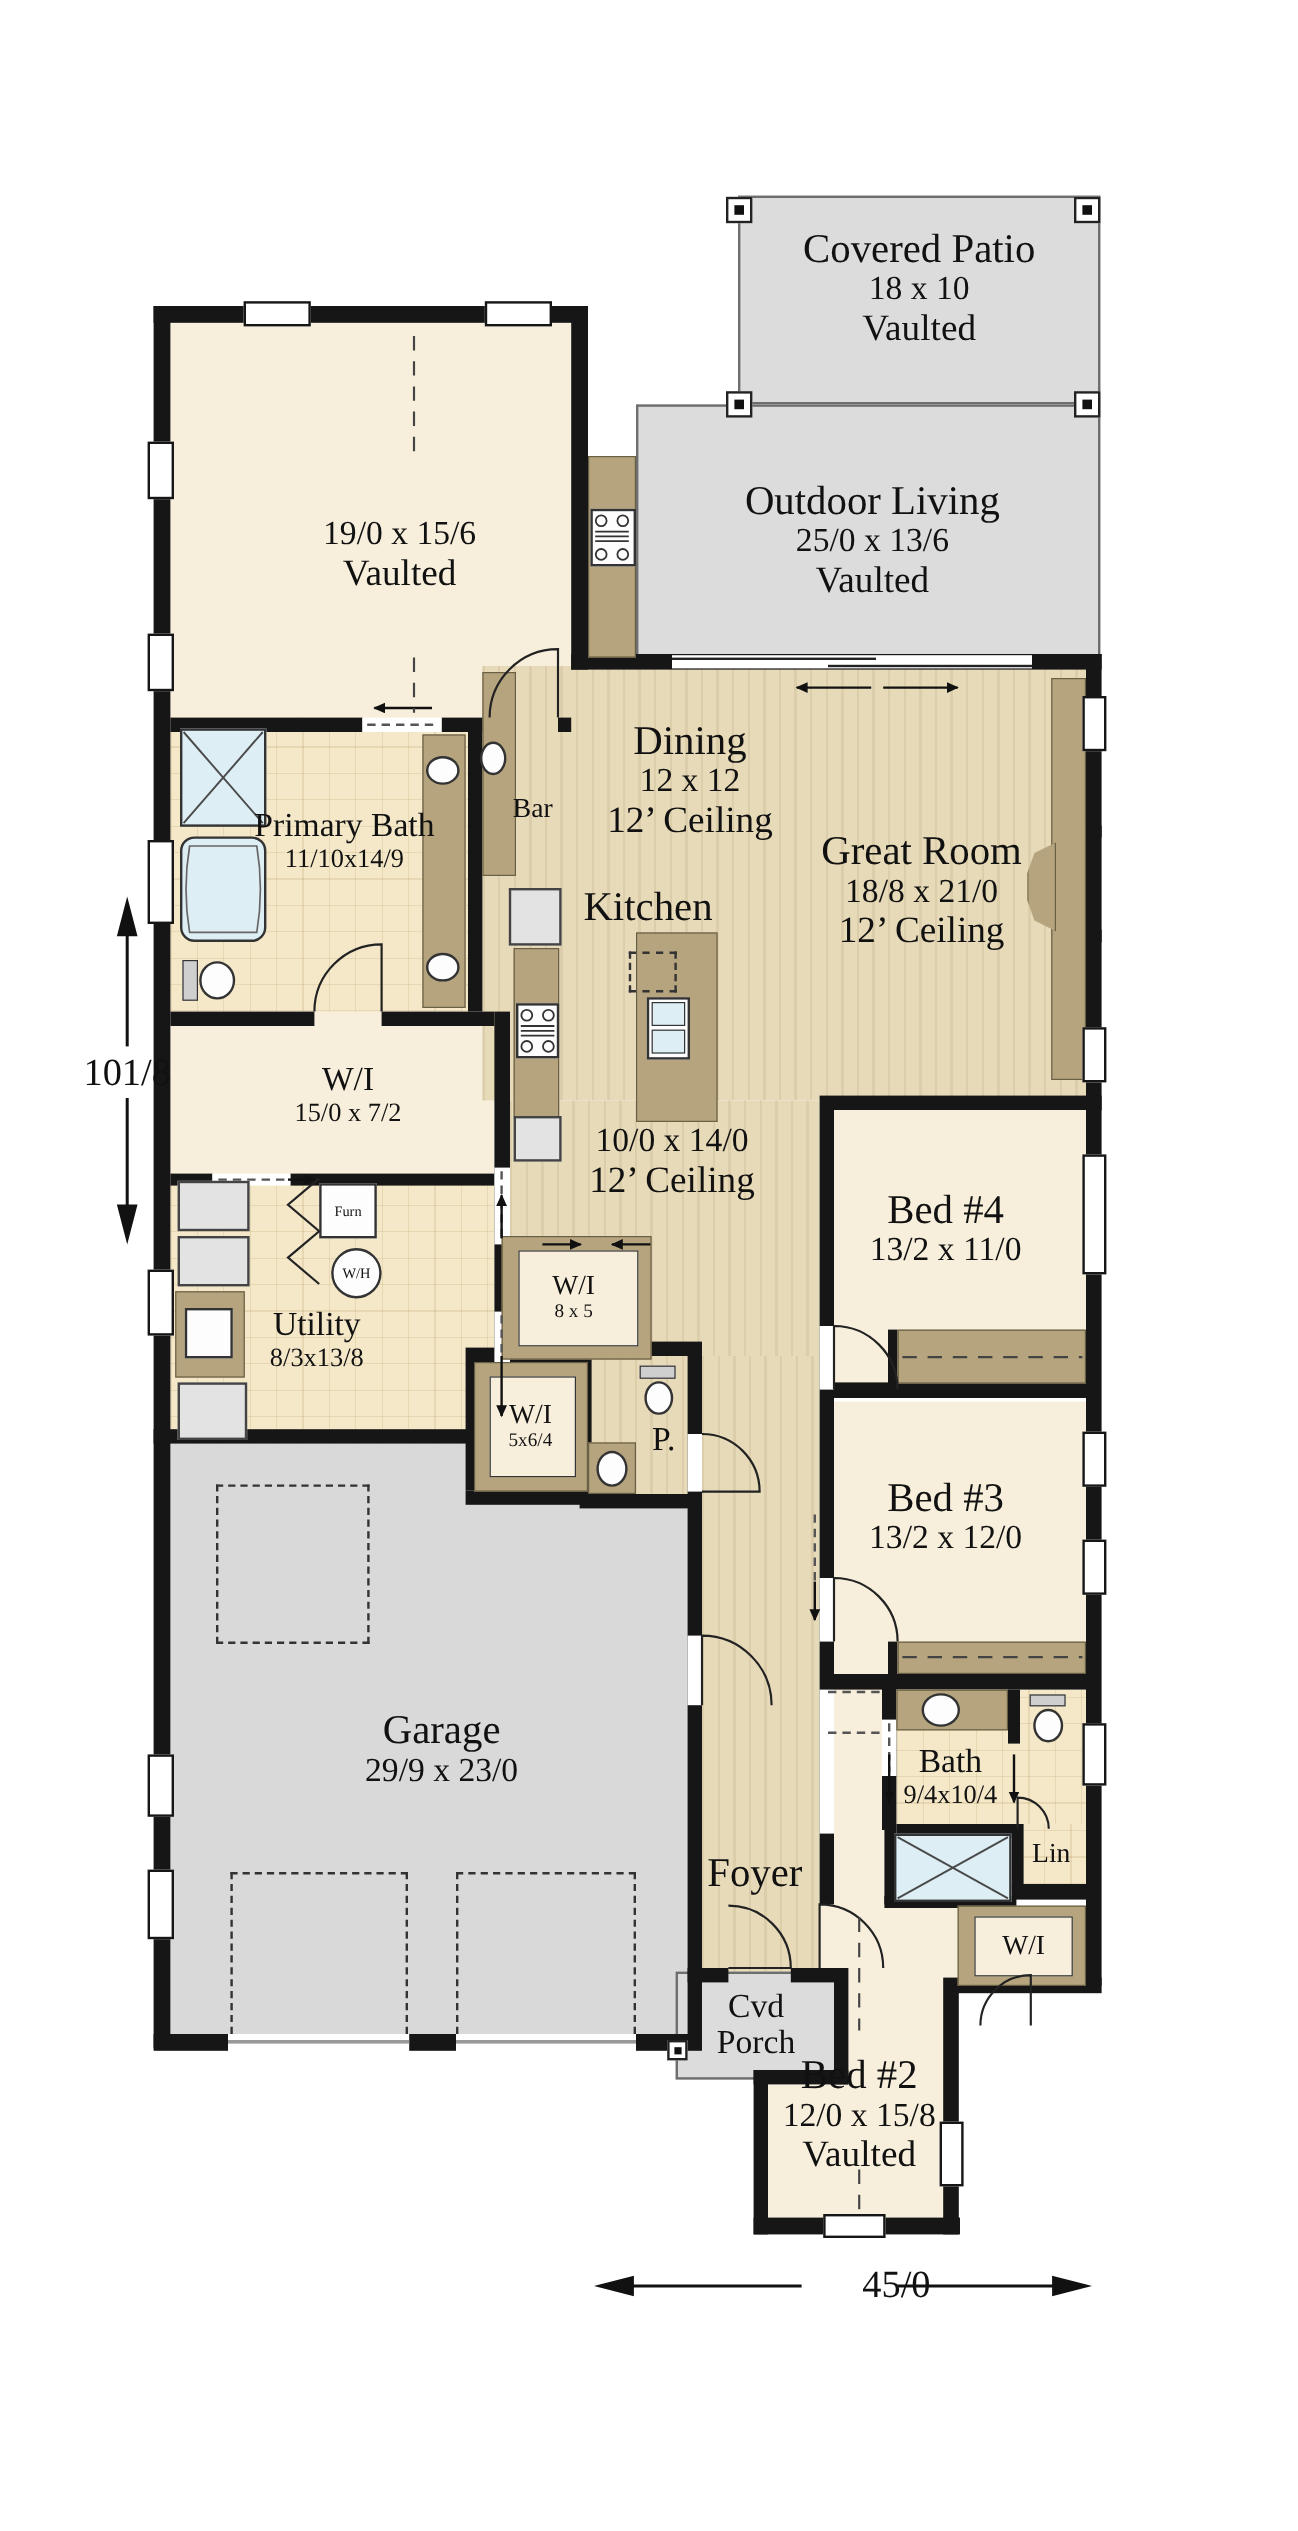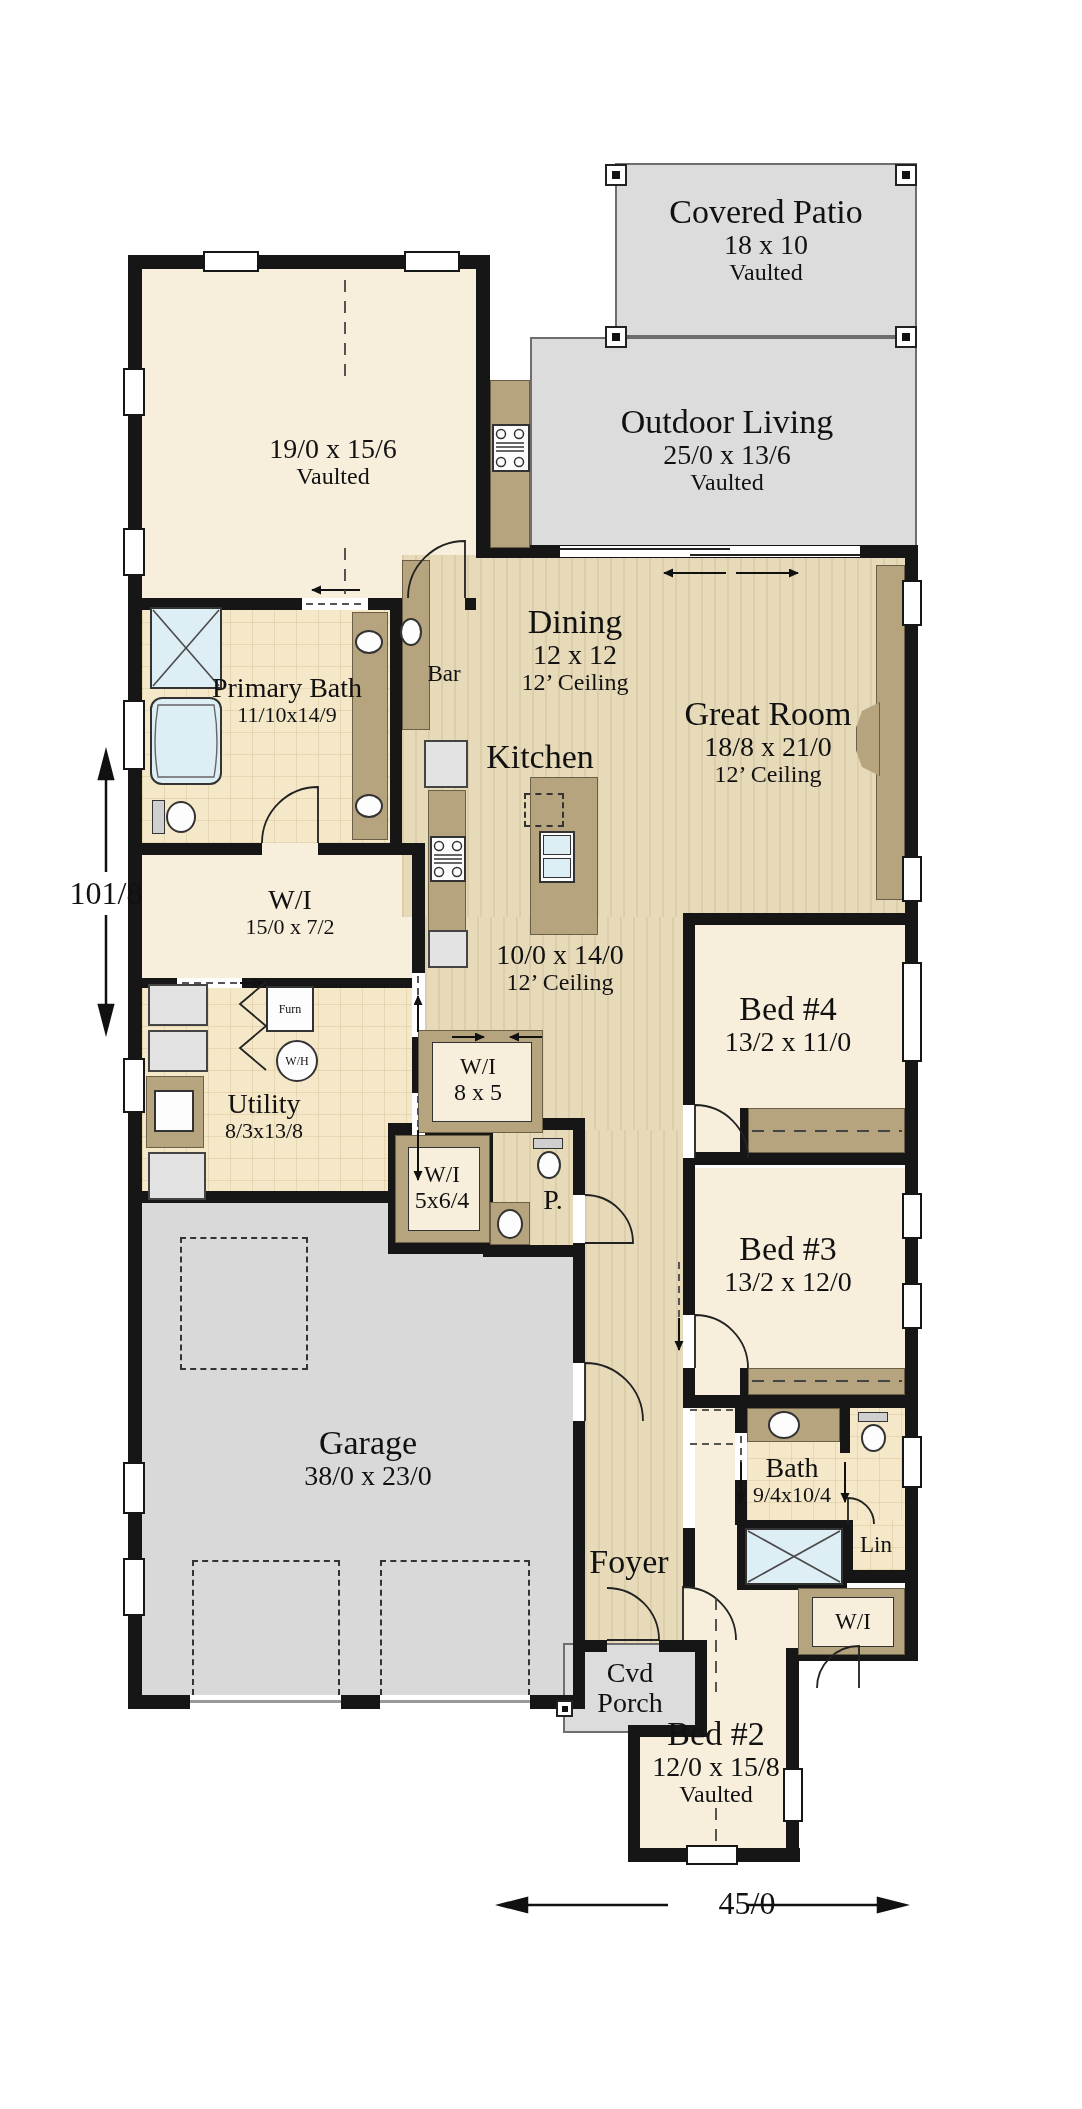--- a/index.html
+++ b/index.html
@@ -18,23 +18,23 @@
   .win{position:absolute;background:#fff;border:2px solid #161616;box-sizing:border-box;z-index:20;}
   .fx{position:absolute;box-sizing:border-box;z-index:15;}
   .blue{background:#ddeef5;border:2px solid #333;}
   .appl{background:#e3e3e3;border:2px solid #444;}
   .applw{background:#fdfdfd;border:2px solid #333;}
   .dashbox{position:absolute;border:2px dashed #333;box-sizing:border-box;z-index:6;background:transparent;}
   .post{position:absolute;width:22px;height:22px;background:#fff;border:2px solid #222;box-sizing:border-box;z-index:22;}
   .post i{position:absolute;left:50%;top:50%;width:8px;height:8px;background:#111;transform:translate(-50%,-50%);display:block;}
   svg.ov{position:absolute;left:0;top:0;z-index:25;}
   .lbl{position:absolute;transform:translate(-50%,-50%);text-align:center;line-height:1.07;z-index:30;white-space:normal;}
-  .l1{font-size:34px;} .l2{font-size:28px;} .l3{font-size:24px;}
+  .l1{font-size:34px;} .l2{font-size:28px;} .l3{font-size:31px;}
   .md .l1{font-size:28px;} .md .l2{font-size:22px;}
-  .sm .l1{font-size:23px;} .sm .l2{font-size:24px;text-align:center;}
+  .sm .l1{font-size:23px;} .sm .l2{font-size:16px;text-align:center;}
   .tiny{font-size:12px;line-height:1;}
   .dimtxt{font-size:32px;}
   .total{font-size:42px;}
   .oval{border-radius:50%;}
 </style>
 </head>
 <body>
 
 <div id="plan">
 
@@ -393,21 +393,21 @@
     <div class="l2">9/4x10/4</div>
   </div>
   <div class="lbl sm" style="left:876px;top:1545px;width:60px">
     <div class="l1">Lin</div>
   </div>
   <div class="lbl sm" style="left:853px;top:1622px;width:70px">
     <div class="l1">W/I</div>
   </div>
   <div class="lbl" style="left:368px;top:1458px;width:280px">
     <div class="l1">Garage</div>
-    <div class="l2">38/0 x 23/0</div>
+    <div class="l2">29/9 x 23/0</div>
   </div>
   <div class="lbl" style="left:629px;top:1562px;width:140px">
     <div class="l1">Foyer</div>
   </div>
   <div class="lbl md" style="left:630px;top:1688px;width:90px">
     <div class="l1">Cvd Porch</div>
   </div>
   <div class="lbl" style="left:716px;top:1762px;width:260px">
     <div class="l1">Bed #2</div>
     <div class="l2">12/0 x 15/8</div>

